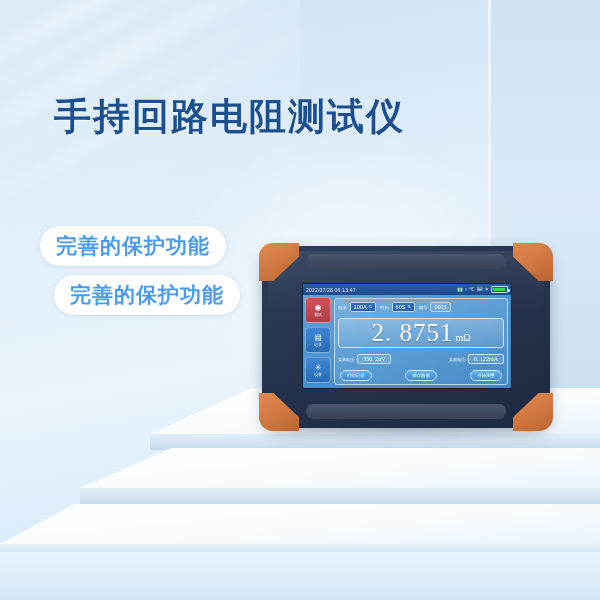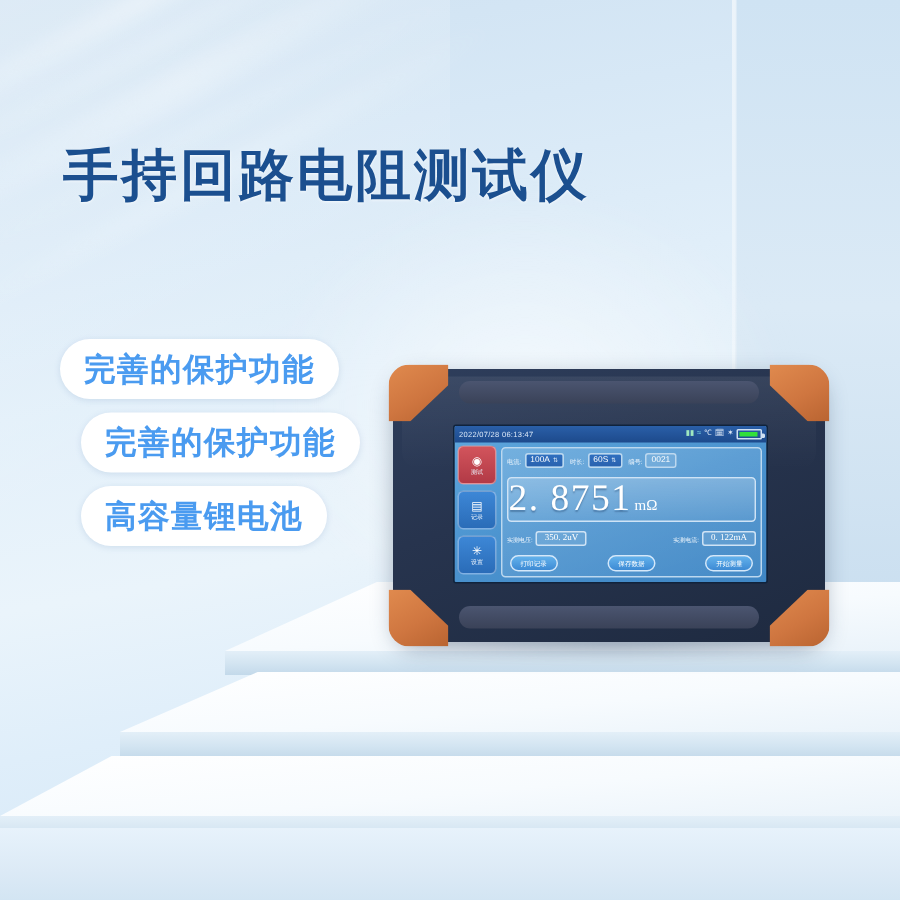--- a/index.html
+++ b/index.html
@@ -105,21 +105,21 @@
 
   .device-shadow {
     position: absolute; left: 268px; top: 418px;
     width: 280px; height: 20px;
     background: radial-gradient(ellipse at center, rgba(95,125,155,.30), rgba(95,125,155,0) 72%);
     filter: blur(4px);
   }
 
   
   .headline {
-    position: absolute; left: 42px; top: 92px;
+    position: absolute; left: 54px; top: 92px;
     font-size: 37px; font-weight: bold; letter-spacing: 2px;
     color: #1b4f8f;
     text-shadow: 0 1px 2px rgba(255,255,255,.7);
     white-space: nowrap;
     text-align: right;
   }
 
   .pills { position: absolute; left: 40px; top: 226px; }
   .pill {
     display: block;
@@ -248,21 +248,21 @@
     font-size: 5.6px; color: #ffffff;
     display: flex; align-items: center; gap: 2px;
     white-space: nowrap;
   }
   .param-box.flat { background: rgba(255,255,255,.10); }
   .spin { font-size: 4px; color: #dce9f8; line-height: 1; }
 
   .reading {
     border: 1px solid #cfe3f5; border-radius: 3px;
     background: linear-gradient(180deg, rgba(255,255,255,.22), rgba(255,255,255,.05));
-    display: flex; align-items: baseline; 
+    display: flex; align-items: baseline; justify-content: center;
     gap: 2px; padding: 1px 0;
   }
   .reading-val {
     font-family: "Liberation Serif", serif;
     font-size: 25px; color: #ffffff; line-height: 1.05;
     letter-spacing: 1px;
     text-shadow: 0 1px 1px rgba(20,50,90,.35);
   }
   .reading-unit {
     font-family: "Liberation Serif", serif;
@@ -326,21 +326,20 @@
     <div class="floor"></div>
   </div>
 
   <div class="device-shadow"></div>
 
   <div class="headline">手持回路电阻测试仪</div>
 
   <div class="pills">
     <span class="pill">完善的保护功能</span>
     <span class="pill indent">完善的保护功能</span>
-    <span class="pill indent">高容量锂电池</span>
   </div>
 
   <div class="device">
     <div class="body"></div>
 
     <div class="grip top"></div>
     <div class="grip bottom"></div>
 
     <div class="bumper tl"></div>
     <div class="bumper tr"></div>

